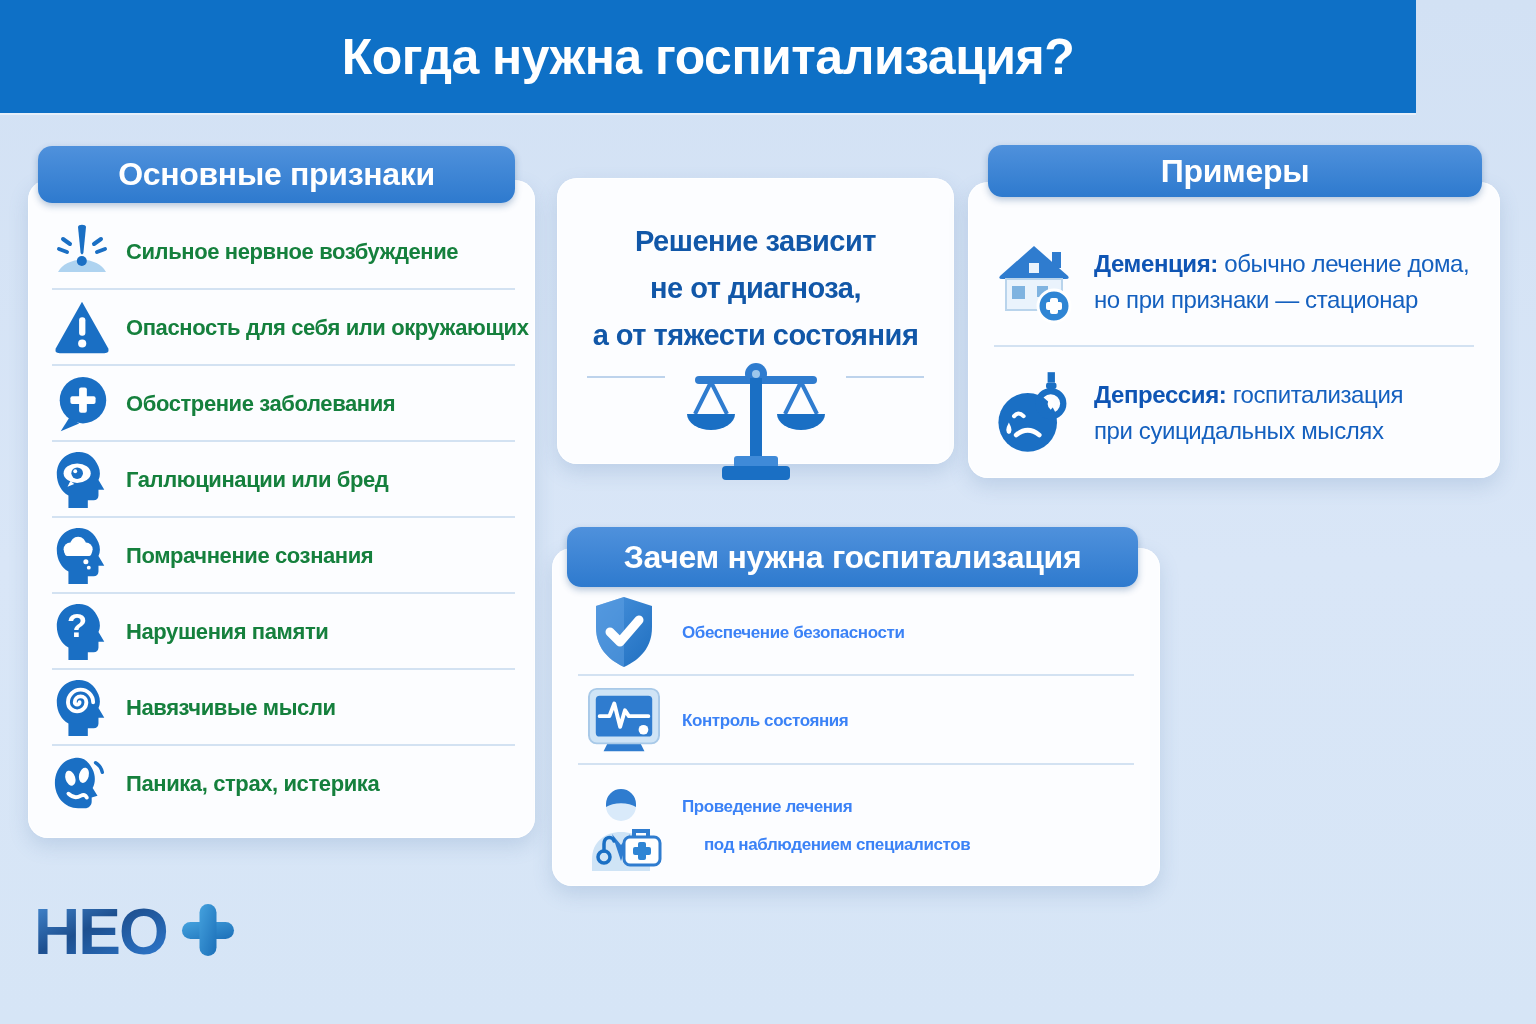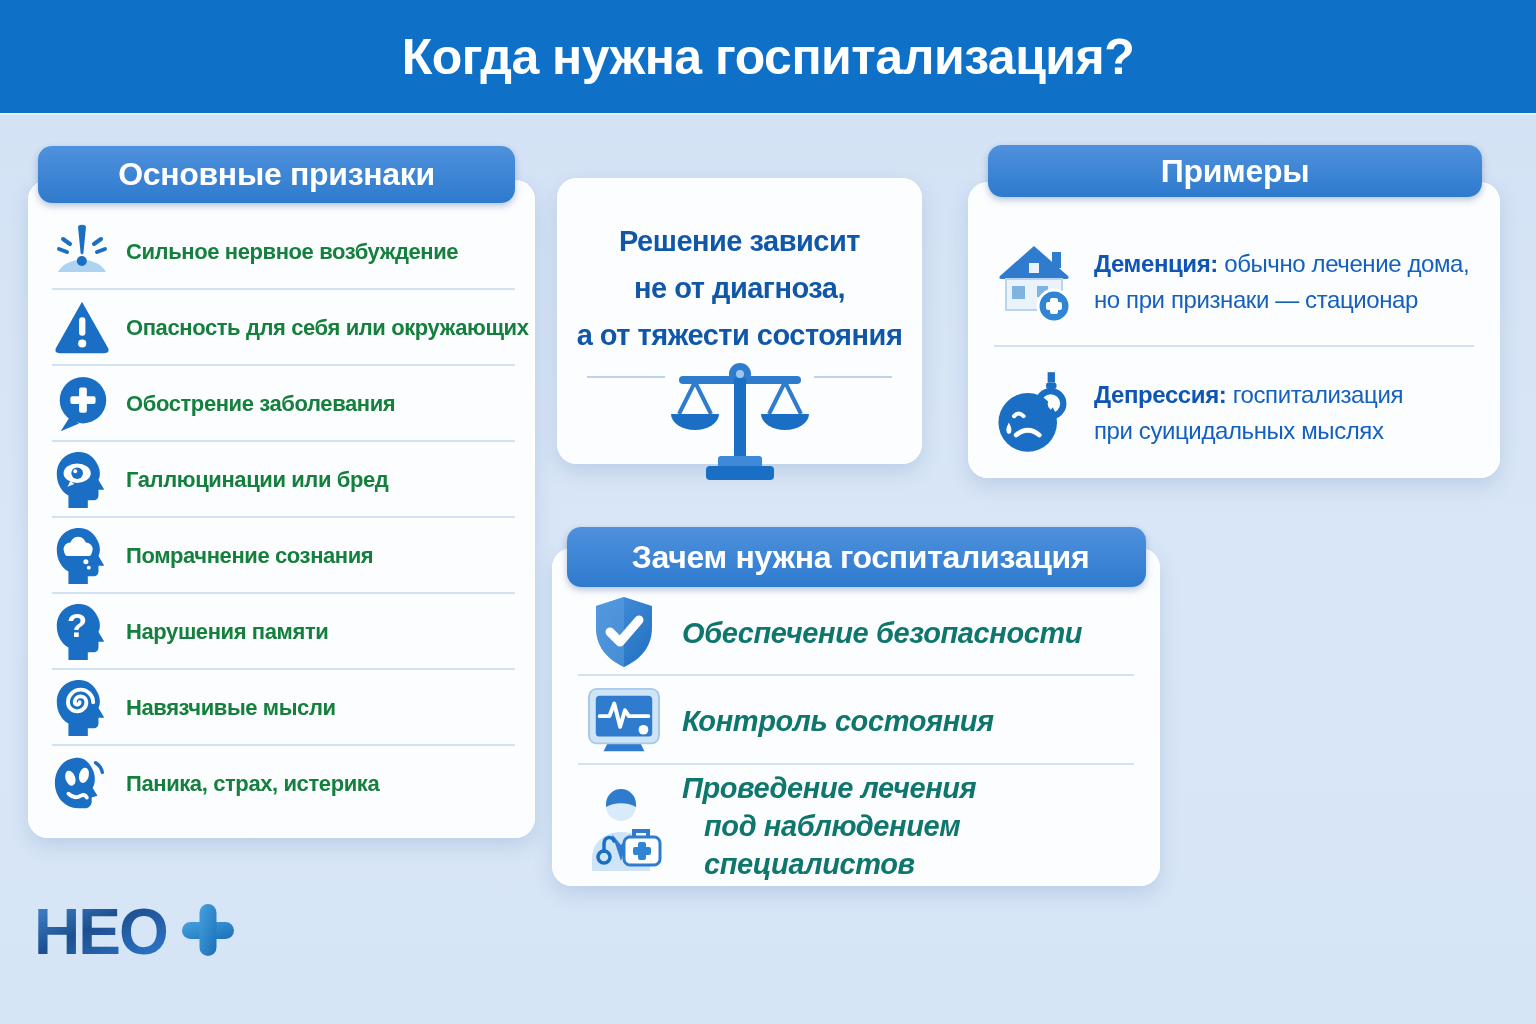--- a/index.html
+++ b/index.html
@@ -4,41 +4,41 @@
 <style>
   html,body{margin:0;padding:0;}
   body{
     width:1536px;height:1024px;position:relative;overflow:hidden;
     background:linear-gradient(180deg,#d2e1f4 0%,#d9e6f7 55%,#d6e5f6 100%);
     font-family:"Liberation Sans","DejaVu Sans",sans-serif;
     -webkit-font-smoothing:antialiased;
   }
   .abs{position:absolute;}
   
-  .top-header{left:0;top:0;width:1536px;height:113px;background:#0e70c6;
+  .top-header{left:0;top:0;width:1416px;height:113px;background:#0e70c6;
     display:flex;align-items:center;justify-content:center;
     box-shadow:0 2px 0 rgba(255,255,255,.45);}
   .top-header .title{color:#ffffff;font-size:50px;font-weight:bold;letter-spacing:-0.5px;}
   
   .pill{background:linear-gradient(180deg,#4f91dc,#2e7ace);border-radius:14px;
     display:flex;align-items:center;justify-content:center;color:#fff;
     font-weight:bold;font-size:32px;letter-spacing:-0.3px;
     box-shadow:0 3px 7px rgba(20,70,130,.30);z-index:3;}
   
   .card{background:#fcfdff;border-radius:20px;
     box-shadow:0 8px 20px rgba(80,120,170,.20), inset 0 0 0 1px rgba(255,255,255,.8);
     z-index:1;}
   
   .signs-card{left:28px;top:180px;width:507px;height:658px;padding-top:34px;box-sizing:border-box;}
   .s-row{height:76px;display:flex;align-items:center;padding:0 10px 0 22px;position:relative;}
   .s-row:not(:last-child)::after{content:"";position:absolute;left:24px;right:20px;bottom:0;height:2px;background:#d3e2f2;}
   .s-ico{width:64px;height:64px;flex:none;display:flex;align-items:center;justify-content:center;margin-right:12px;}
   .s-label{font-size:22px;font-weight:bold;color:#15803d;letter-spacing:-0.4px;white-space:nowrap;}
   
-  .decision-card{left:557px;top:178px;width:365px;height:286px;overflow:visible;}
+  .decision-card{left:557px;top:178px;width:397px;height:286px;overflow:visible;}
   .d-text{padding-top:40px;text-align:center;font-size:29px;font-weight:bold;color:#1157a8;
     line-height:47px;letter-spacing:-0.5px;}
   .d-line-l,.d-line-r{position:absolute;top:198px;width:78px;height:2px;background:#bdd3ec;}
   .d-line-l{left:30px;} .d-line-r{right:30px;}
   .d-scales{position:absolute;left:50%;transform:translateX(-50%);top:178px;width:170px;height:126px;z-index:4;}
   
   .examples-card{left:968px;top:182px;width:532px;height:296px;box-sizing:border-box;padding-top:34px;}
   .e-row{height:131px;display:flex;align-items:center;padding:0 16px 0 20px;position:relative;}
   .e-row:first-child::after{content:"";position:absolute;left:26px;right:26px;bottom:0;height:2px;background:#d3e2f2;}
   .e-ico{width:92px;height:90px;flex:none;display:flex;align-items:center;justify-content:center;margin-right:14px;}
@@ -46,21 +46,21 @@
   .e-text .term{font-weight:bold;color:#0f55b4;}
   .e-text .rest{font-weight:normal;}
   
   .purpose-card{left:552px;top:548px;width:608px;height:338px;box-sizing:border-box;display:flex;flex-direction:column;}
   .p-row{display:flex;align-items:center;padding:0 16px 0 30px;position:relative;}
   .p-row1{height:128px;padding-top:42px;box-sizing:border-box;}
   .p-row2{height:89px;}
   .p-row3{flex:1;}
   .p-row1::after,.p-row2::after{content:"";position:absolute;left:26px;right:26px;bottom:0;height:2px;background:#d3e2f2;}
   .p-ico{width:84px;height:84px;flex:none;display:flex;align-items:center;justify-content:center;margin-right:16px;}
-  .p-label{font-size:29px;font-weight:bold;color:#0f766e;letter-spacing:-0.4px;line-height:38px;font-style:italic;}
+  .p-label{font-size:17px;font-weight:bold;color:#3b82f6;letter-spacing:-0.4px;line-height:38px;}
   .p-label .l2{display:block;margin-left:22px;}
   
   .logo{left:34px;top:898px;width:210px;height:72px;}
 </style>
 </head>
 <body>
 
 <div class="abs top-header">
   <div class="title">Когда нужна госпитализация?</div>
 </div>
@@ -236,21 +236,21 @@
       </svg>
     </span>
     <div class="e-text">
       <div><span class="term">Депрессия:</span>
         <span class="rest">госпитализация</span></div>
       <div class="rest">при суицидальных мыслях</div>
     </div>
   </div>
 </div>
 
-<div class="abs pill" style="left:567px;top:527px;width:571px;height:60px;padding-left:8px;">
+<div class="abs pill" style="left:567px;top:527px;width:571px;height:60px;">
   <span>Зачем нужна госпитализация</span>
 </div>
 <div class="abs card purpose-card">
 
   <div class="p-row p-row1">
     <span class="p-ico">
       <svg width="72" height="78" viewBox="0 0 72 78">
         <defs>
             <linearGradient id="gsh" x1="0" y1="0" x2="1" y2="1">
           <stop offset="0" stop-color="#4a93dd"></stop>

